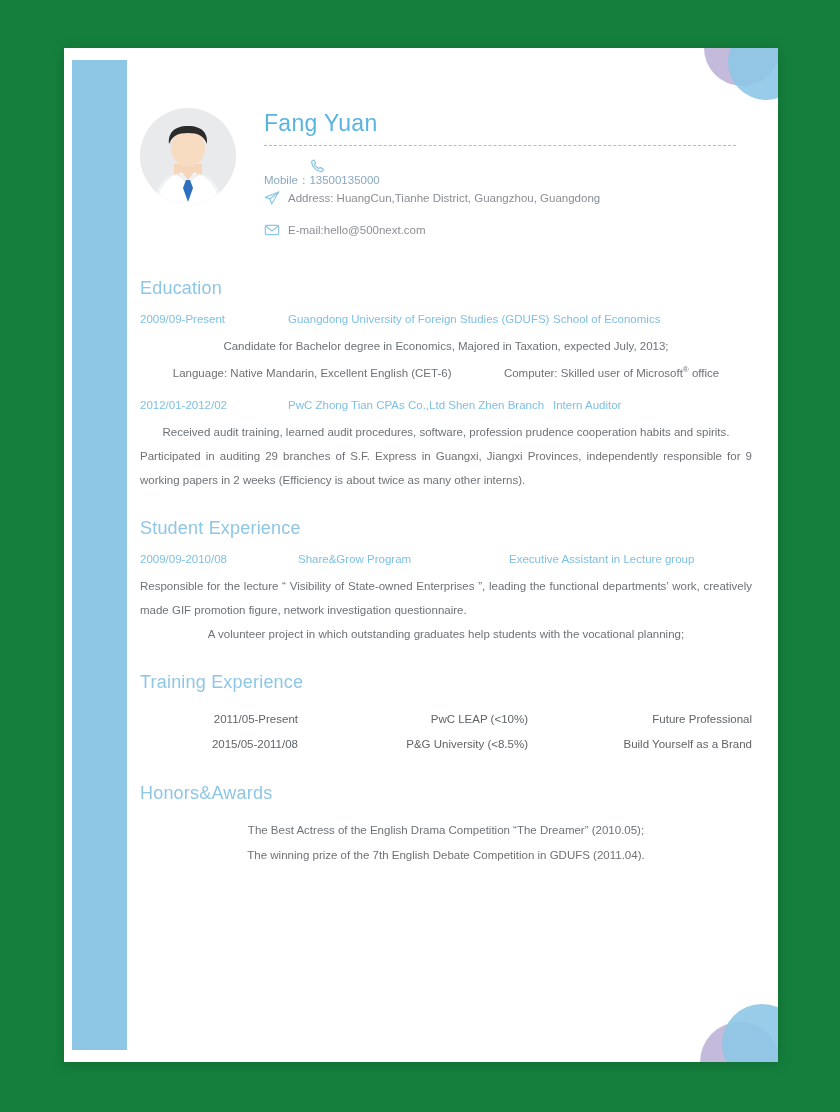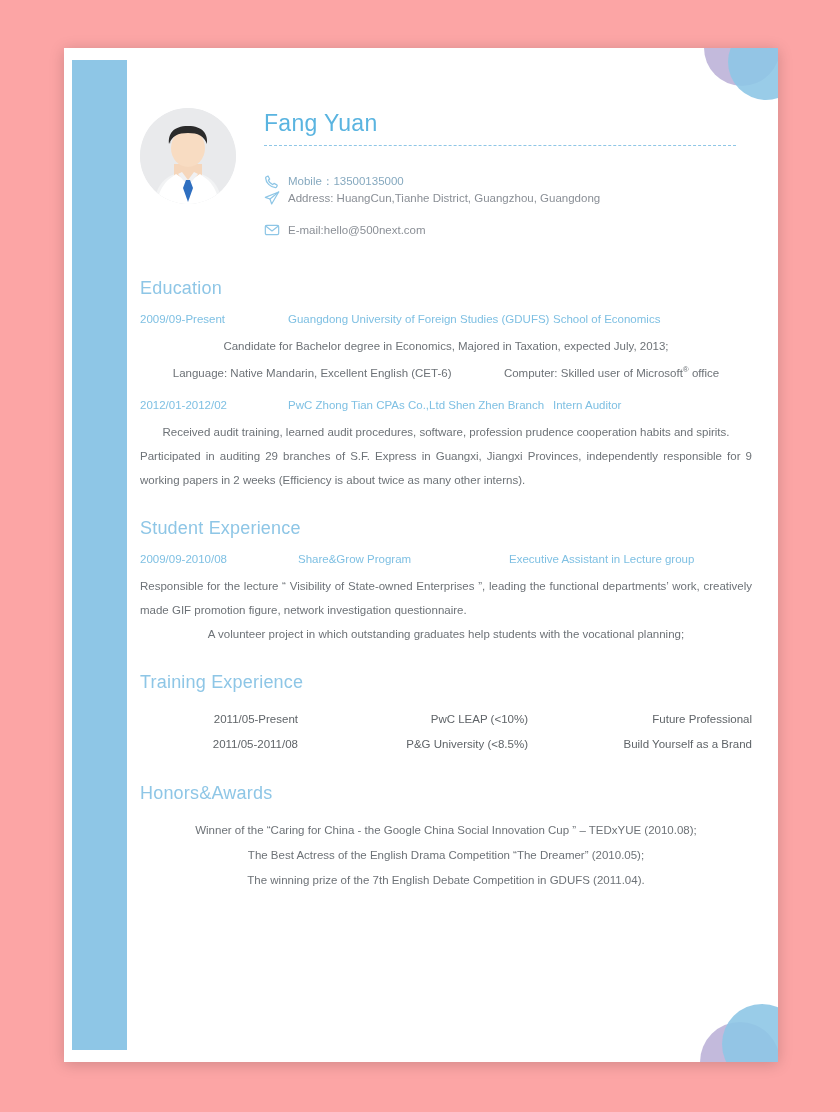--- a/index.html
+++ b/index.html
@@ -8,21 +8,21 @@
     padding: 0;
     width: 840px;
     height: 1112px;
     background: #eeeeee;
     font-family: "Liberation Sans", sans-serif;
   }
   #page {
     position: relative;
     width: 840px;
     height: 1112px;
-    background: #fca5a5;
+    background: #15803d;
     overflow: hidden;
   }
   .sheet {
     position: absolute;
     left: 64px;
     top: 48px;
     width: 714px;
     height: 1014px;
     background: #ffffff;
     box-shadow: 0 2px 14px rgba(0,0,0,0.18);
@@ -125,21 +125,21 @@
     font-size: 11.5px;
     color: #8a8f96;
   }
   .contact-row .ic {
     width: 24px;
     color: #8ec6e6;
     display: inline-flex;
     align-items: center;
   }
   .contact-row .tx { color: #86a9bf; }
-  .row-mobile { top: 78px; }
+  .row-mobile { top: 62px; flex-direction: column; }
   .row-address { top: 94px; }
   .row-email { top: 126px; }
   .row-address .tx, .row-email .tx { color: #8a8f96; }
 
   
   .section-title {
     font-size: 18px;
     color: #8ec6e6;
     margin: 26px 0 14px 0;
     letter-spacing: 0.2px;
@@ -287,28 +287,27 @@
       </div>
 
       <div>
         <div class="section-title">Training Experience</div>
         <div class="plain-row">
           <span class="p-date">2011/05-Present</span>
           <span class="p-org">PwC LEAP (&lt;10%)</span>
           <span class="p-role">Future Professional</span>
         </div>
         <div class="plain-row">
-          <span class="p-date">2011/05-2011/08</span>
+          <span class="p-date">2015/05-2011/08</span>
           <span class="p-org">P&amp;G University (&lt;8.5%)</span>
           <span class="p-role">Build Yourself as a Brand</span>
         </div>
       </div>
 
       <div class="awards">
         <div class="section-title">Honors&amp;Awards</div>
-        <div class="line">Winner of the “Caring for China - the Google China Social Innovation Cup ” – TEDxYUE (2010.08);</div>
         <div class="line">The Best Actress of the English Drama Competition “The Dreamer” (2010.05);</div>
         <div class="line">The winning prize of the 7th English Debate Competition in GDUFS (2011.04).</div>
       </div>
 
     </div>
   </div>
 </div>
 
 </body></html>

